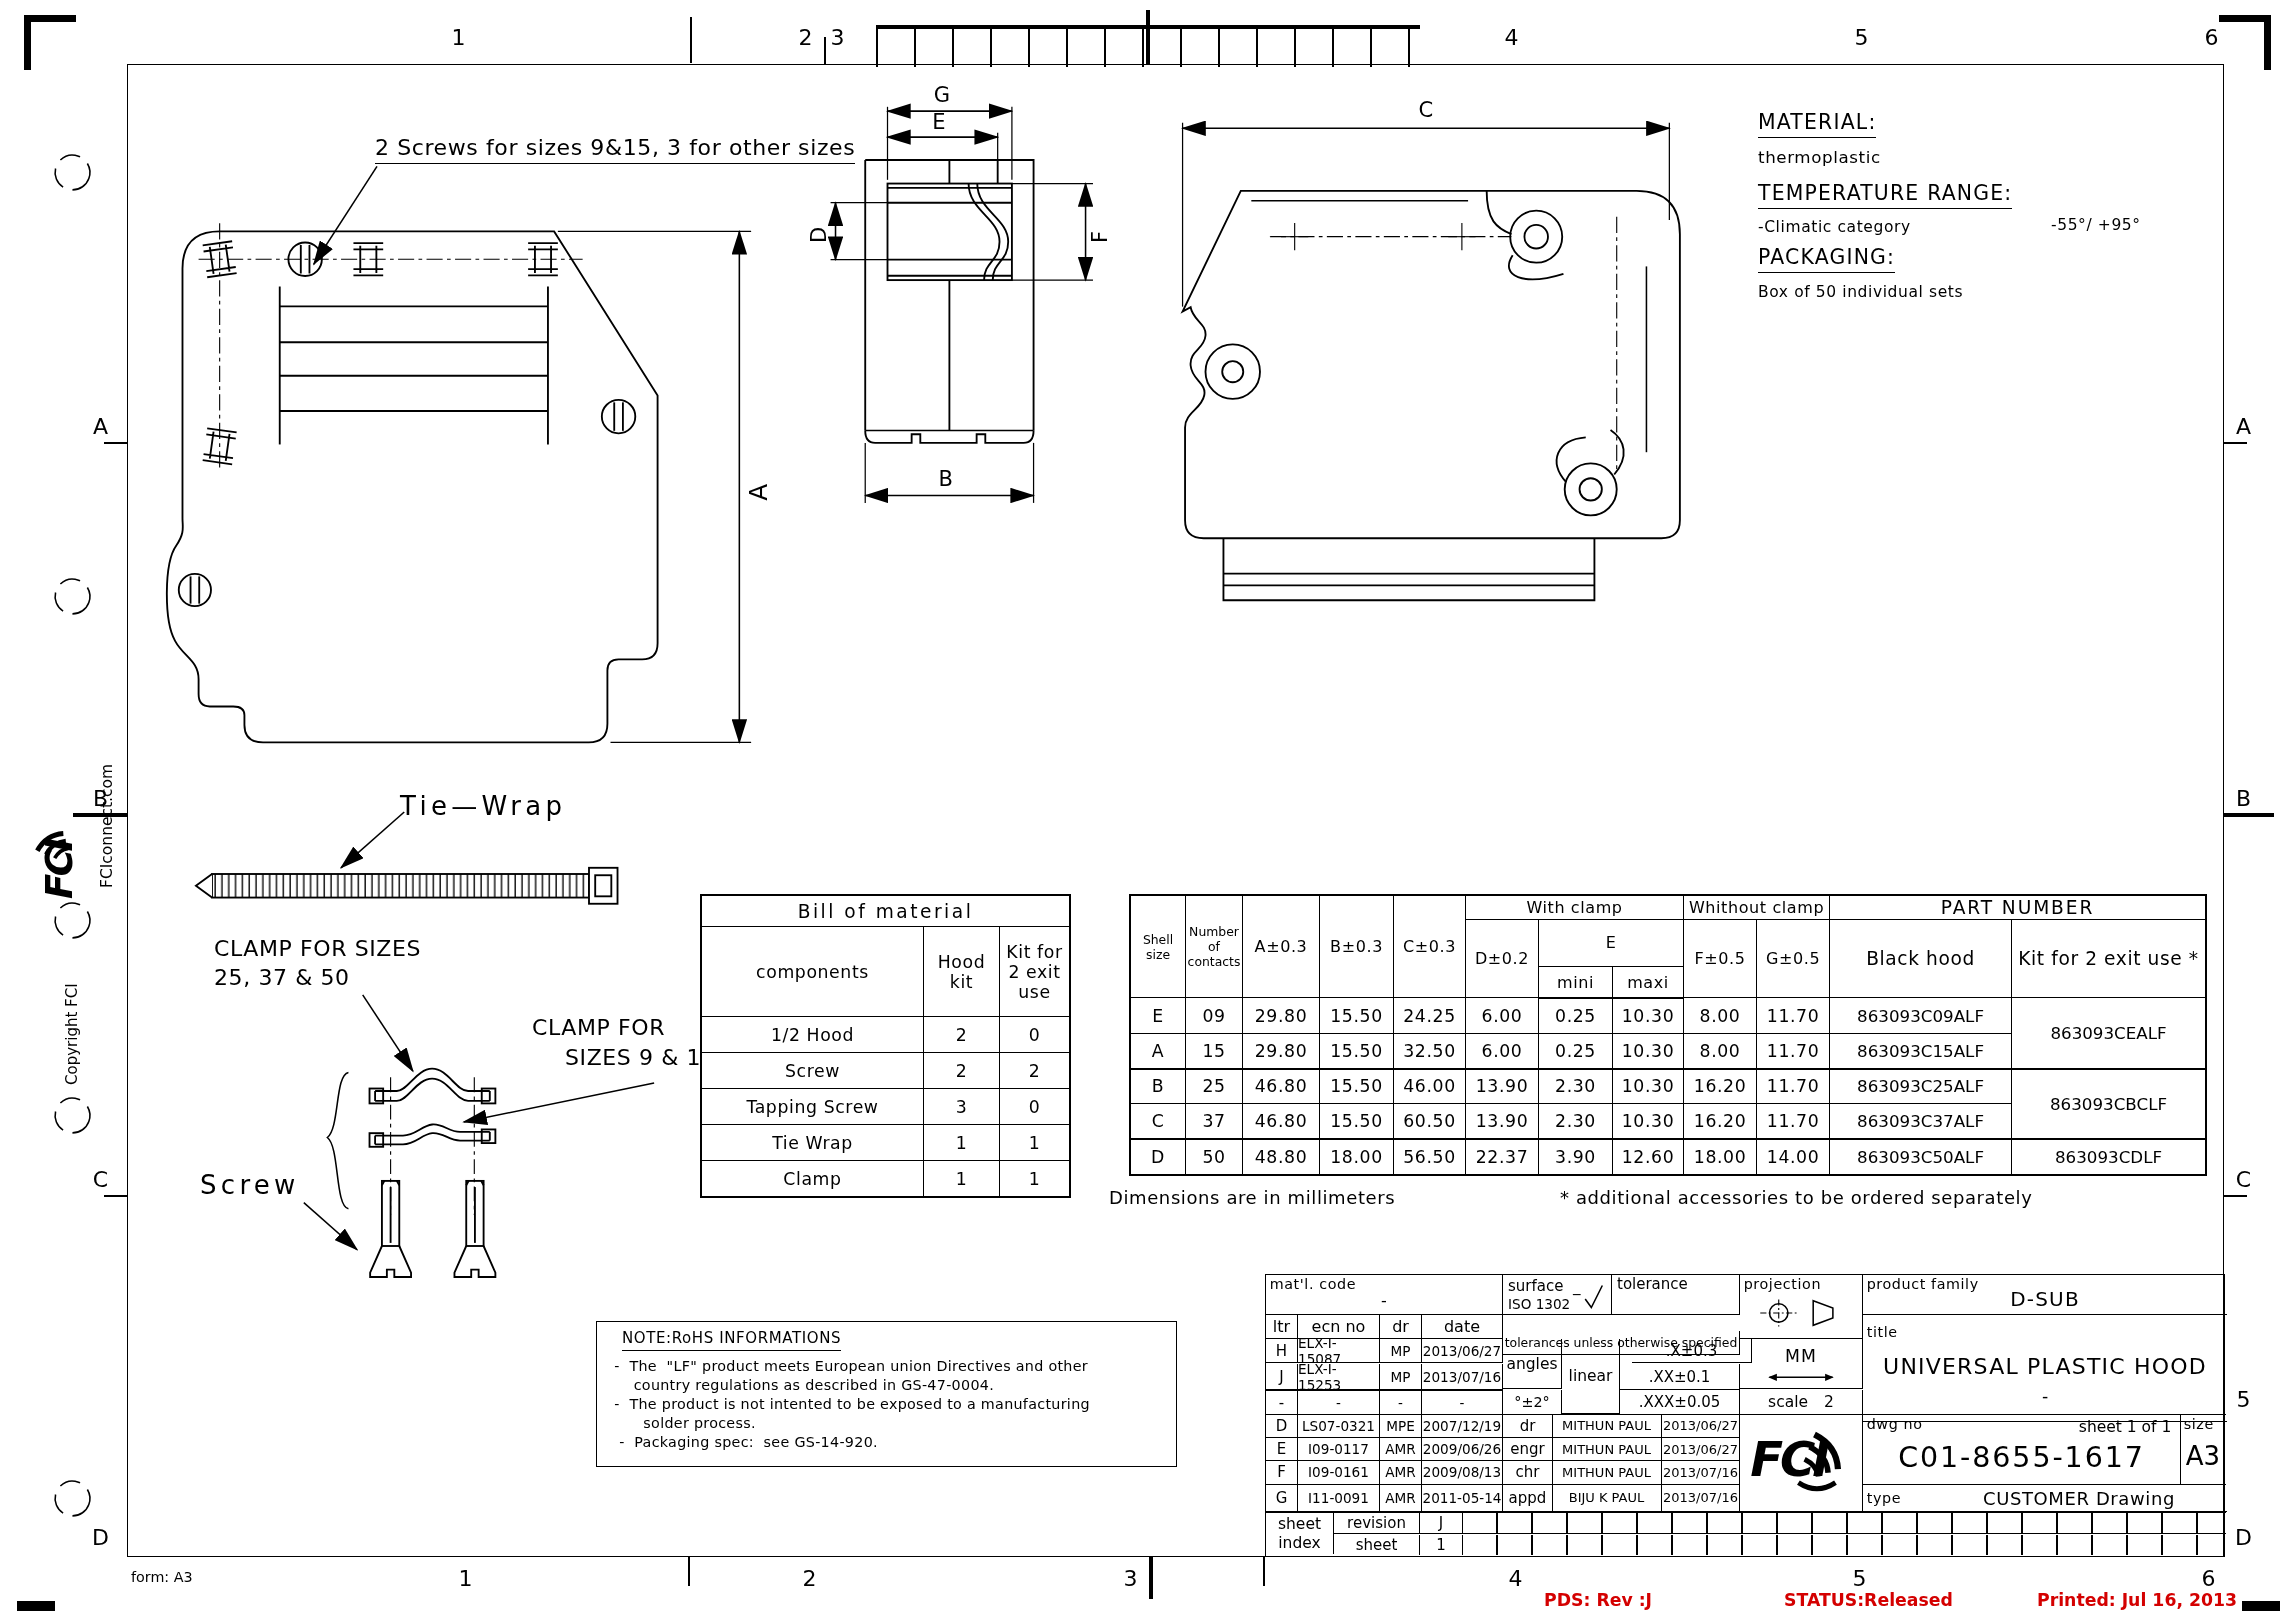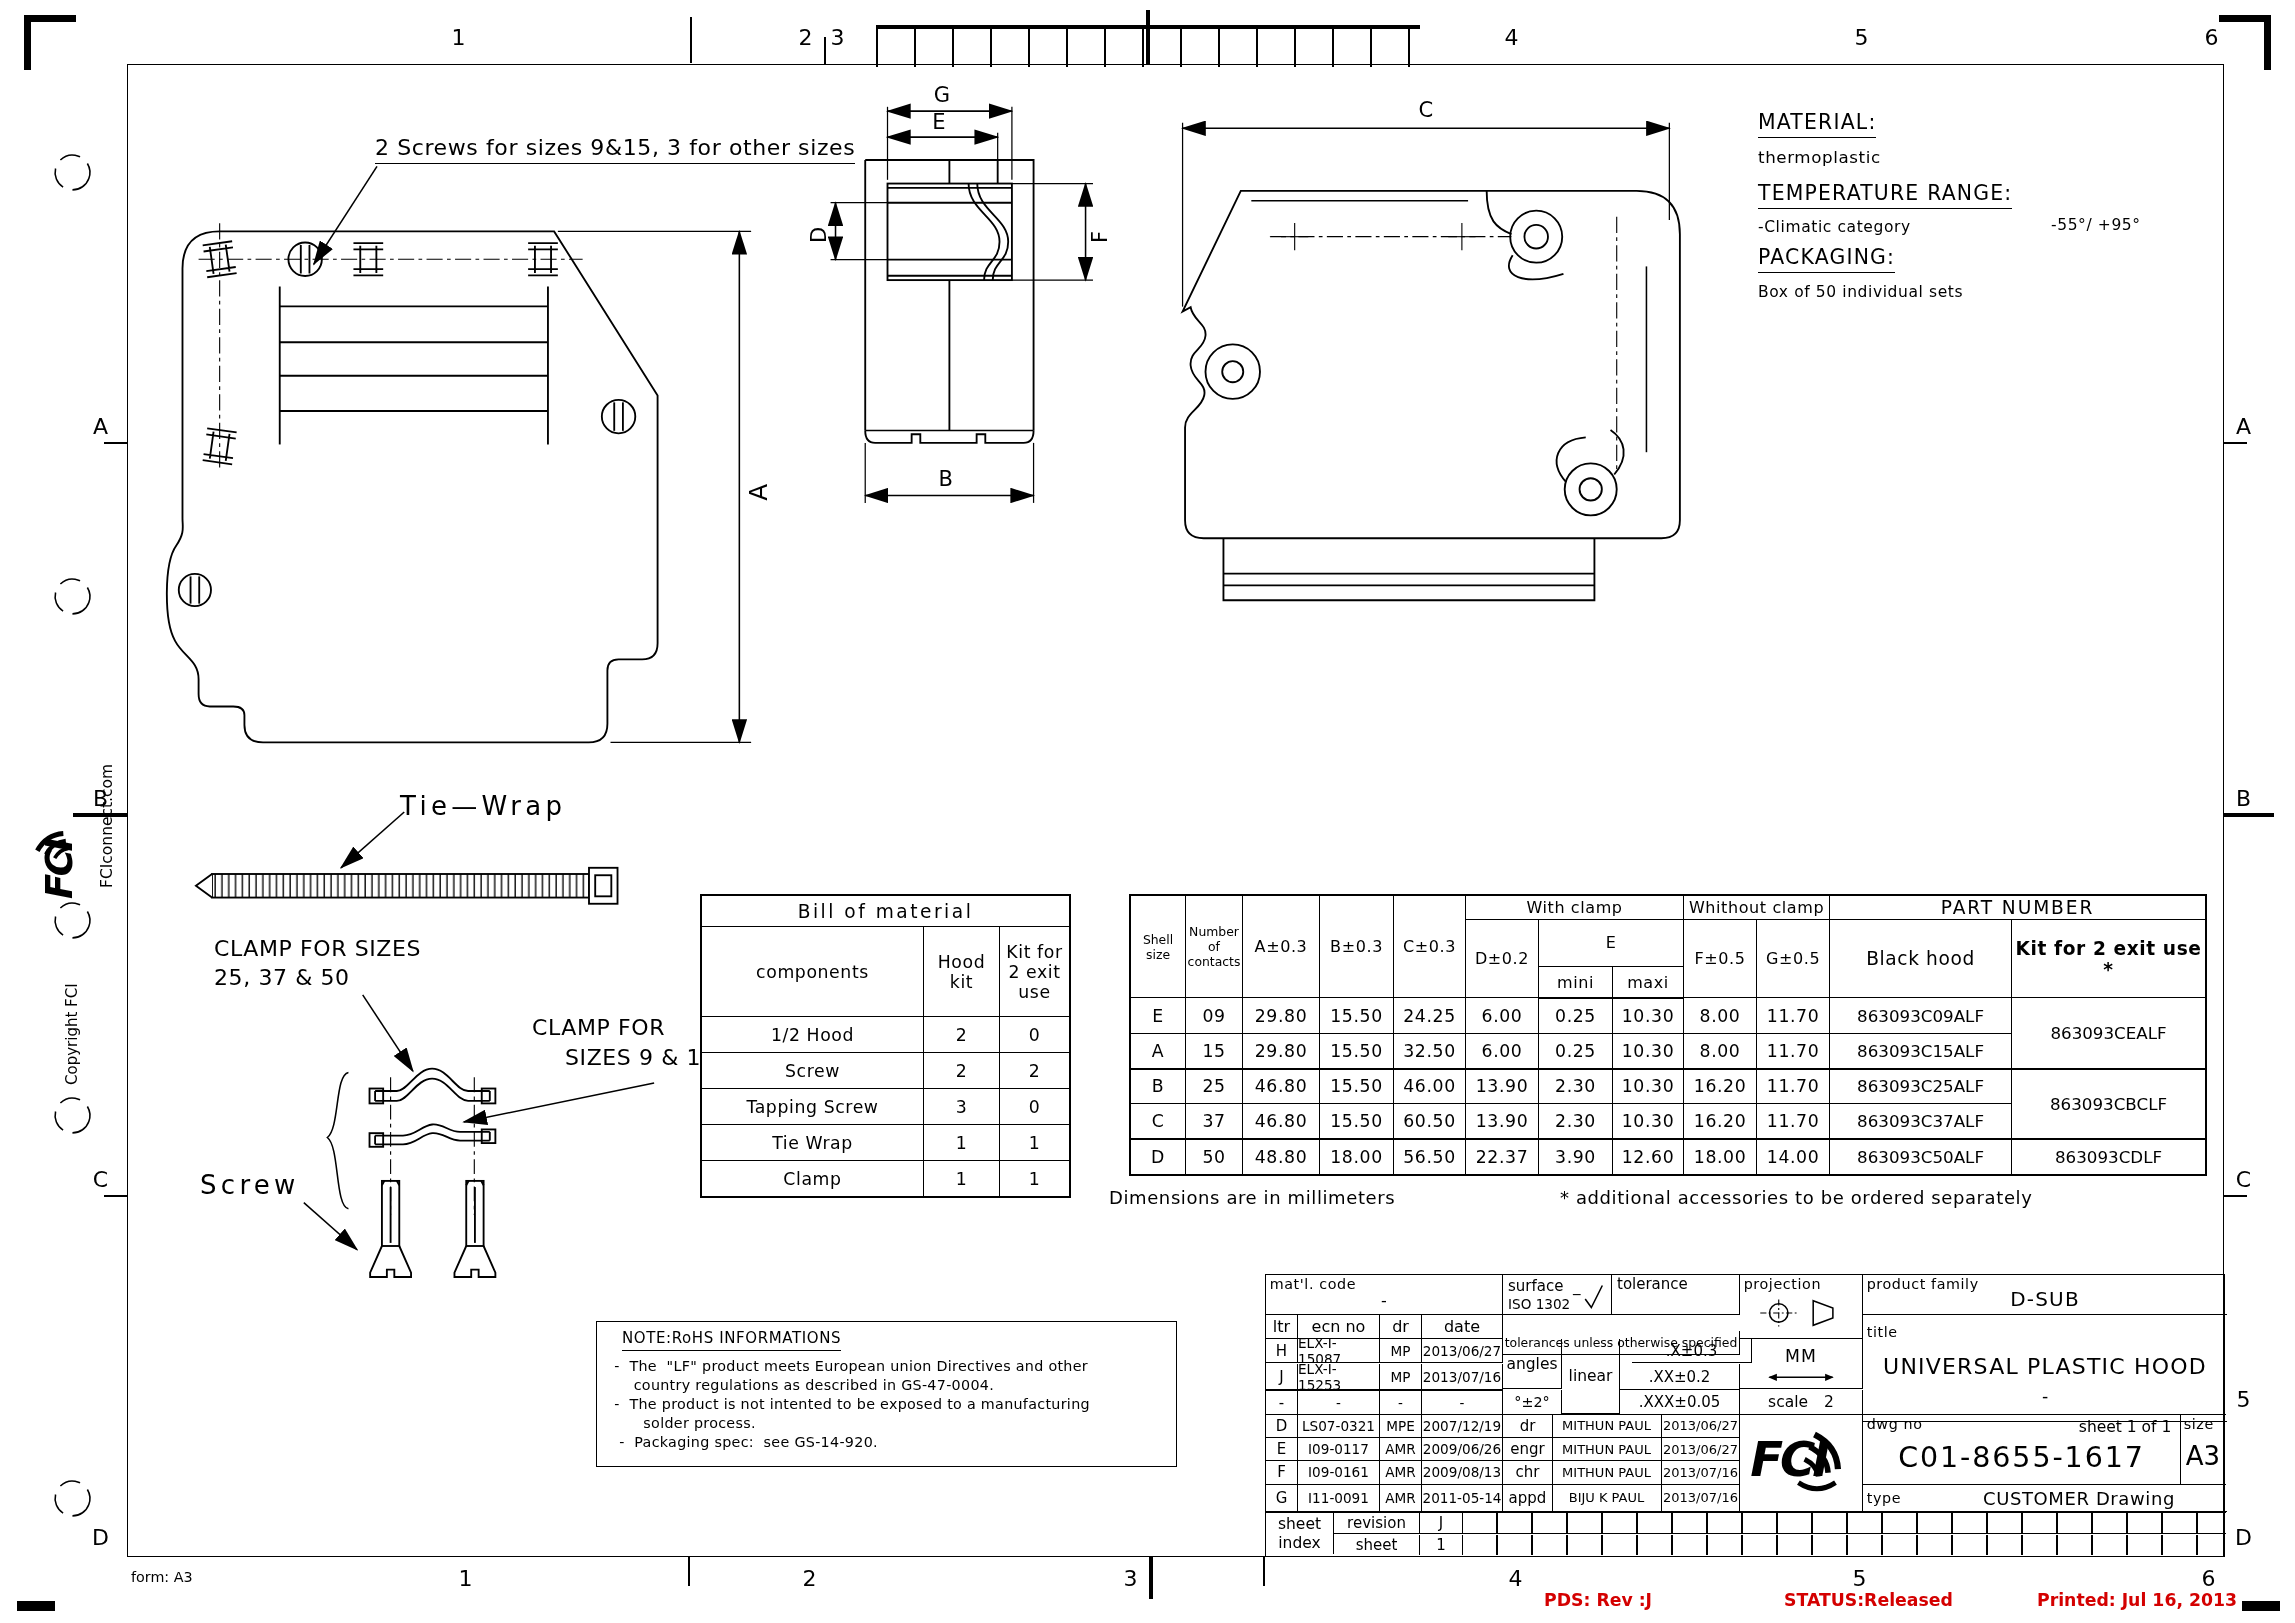--- a/index.html
+++ b/index.html
@@ -432,21 +432,21 @@
         <th colspan="3">With clamp</th>
         <th colspan="2">Whithout clamp</th>
         <th colspan="2" class="pnh">PART NUMBER</th>
       </tr>
       <tr class="h2" style="height:47px;">
         <th rowspan="2">D±0.2</th>
         <th colspan="2">E</th>
         <th rowspan="2">F±0.5</th>
         <th rowspan="2">G±0.5</th>
         <th rowspan="2" style="font-size:18.6px;">Black hood</th>
-        <th rowspan="2" style="font-size:18.6px;font-weight:bold;">Kit for 2 exit use *</th>
+        <th rowspan="2" style="font-size:18.6px;">Kit for 2 exit use *</th>
       </tr>
       <tr class="h3" style="height:31px;">
         <th>mini</th>
         <th>maxi</th>
       </tr>
       <tr style="height:35px;">
         <td>E</td>
         <td>09</td>
         <td>29.80</td>
         <td>15.50</td>
@@ -602,21 +602,21 @@
       <span class="corner">product family</span>
       <span style="font-size:20px;margin-top:8.7px;letter-spacing:1.2px;">D-SUB</span>
     </div>
 
     <div class="c" style="left:237px;top:56px;width:237px;height:24px;font-size:12.4px;">tolerances unless otherwise specified</div>
 
     <div class="c" style="left:237px;top:64px;width:59px;height:50px;font-size:15.5px;">angles</div>
     <div class="c" style="left:237px;top:115px;width:59px;height:25px;font-size:14.3px;">°±2°</div>
     <div class="c" style="left:296px;top:64px;width:58px;height:75px;font-size:15.5px;">linear</div>
     <div class="c" style="left:366px;top:64px;width:120px;height:24px;font-size:15px;text-align:right;">.X±0.3</div>
-    <div class="c" style="left:354px;top:89px;width:120px;height:26px;font-size:15px;">.XX±0.2</div>
+    <div class="c" style="left:354px;top:89px;width:120px;height:26px;font-size:15px;">.XX±0.1</div>
     <div class="c" style="left:354px;top:115px;width:120px;height:25px;font-size:15px;">.XXX±0.05</div>
 
     <div class="c" style="left:474px;top:64px;width:123px;height:50px;flex-direction:column;justify-content:space-evenly;">
       <span style="font-size:17.3px;letter-spacing:1.2px;">MM</span>
       <svg width="68" height="8.7" viewBox="0 0 110 14">
         <line x1="4" y1="7" x2="106" y2="7" stroke="#000" stroke-width="2.5"></line>
         <path d="M16,1 L2,7 L16,13 Z"></path>
           <path d="M94,1 L108,7 L94,13 Z"></path>
       </svg>
     </div>

